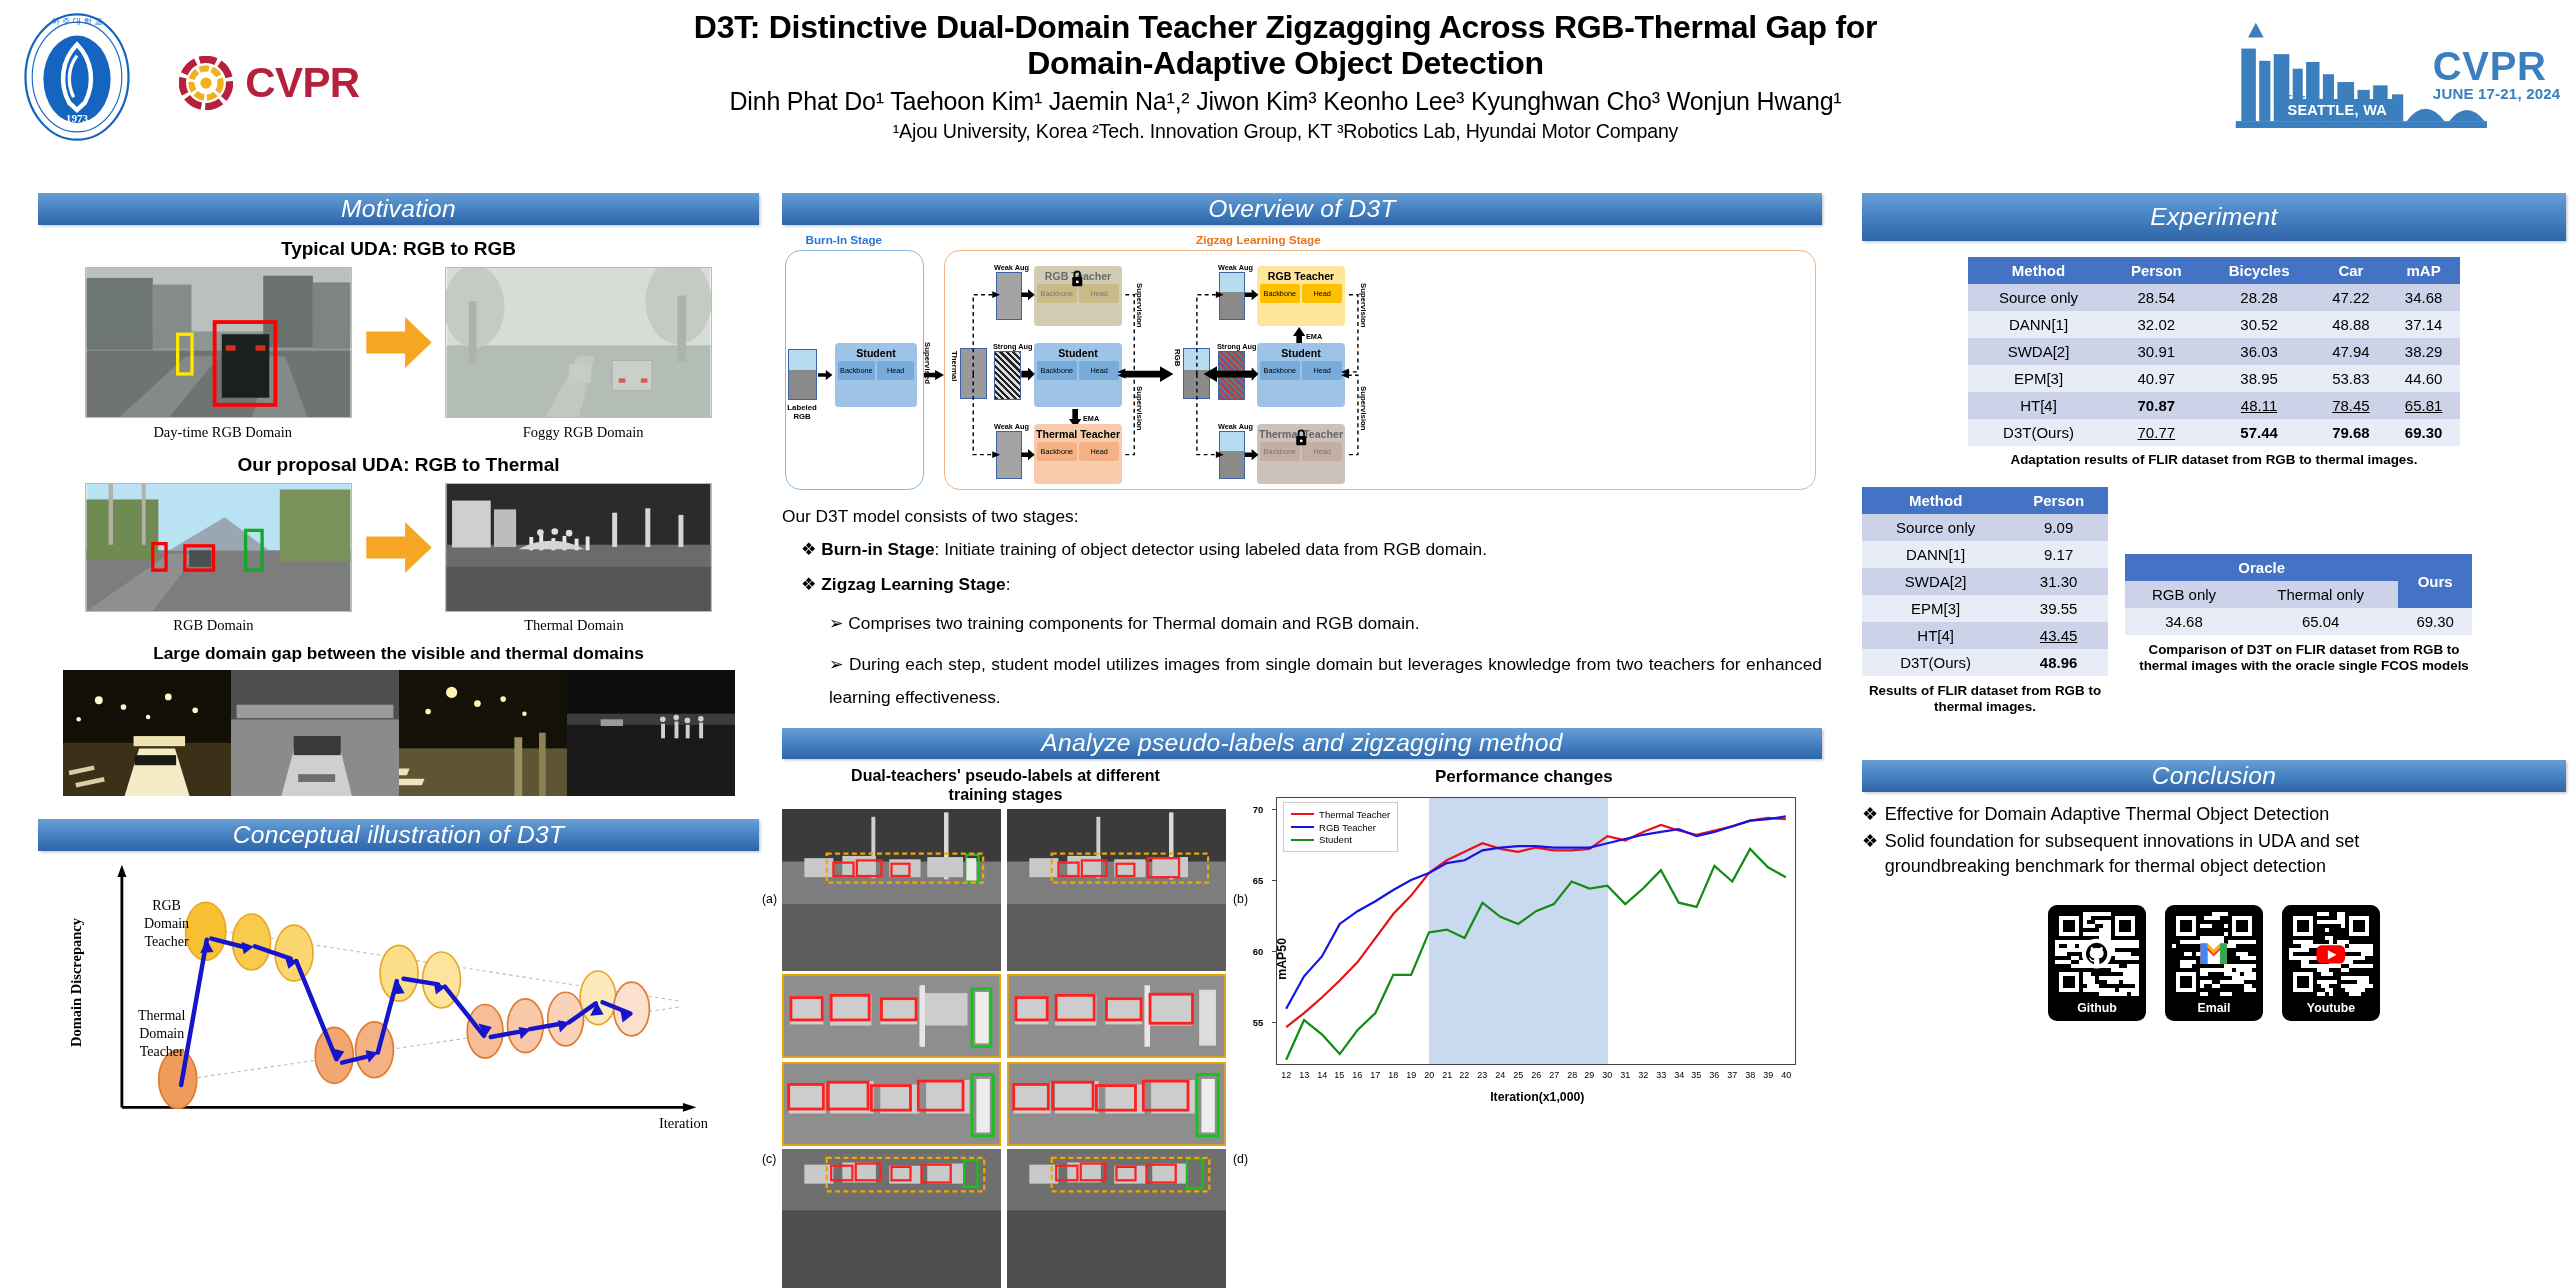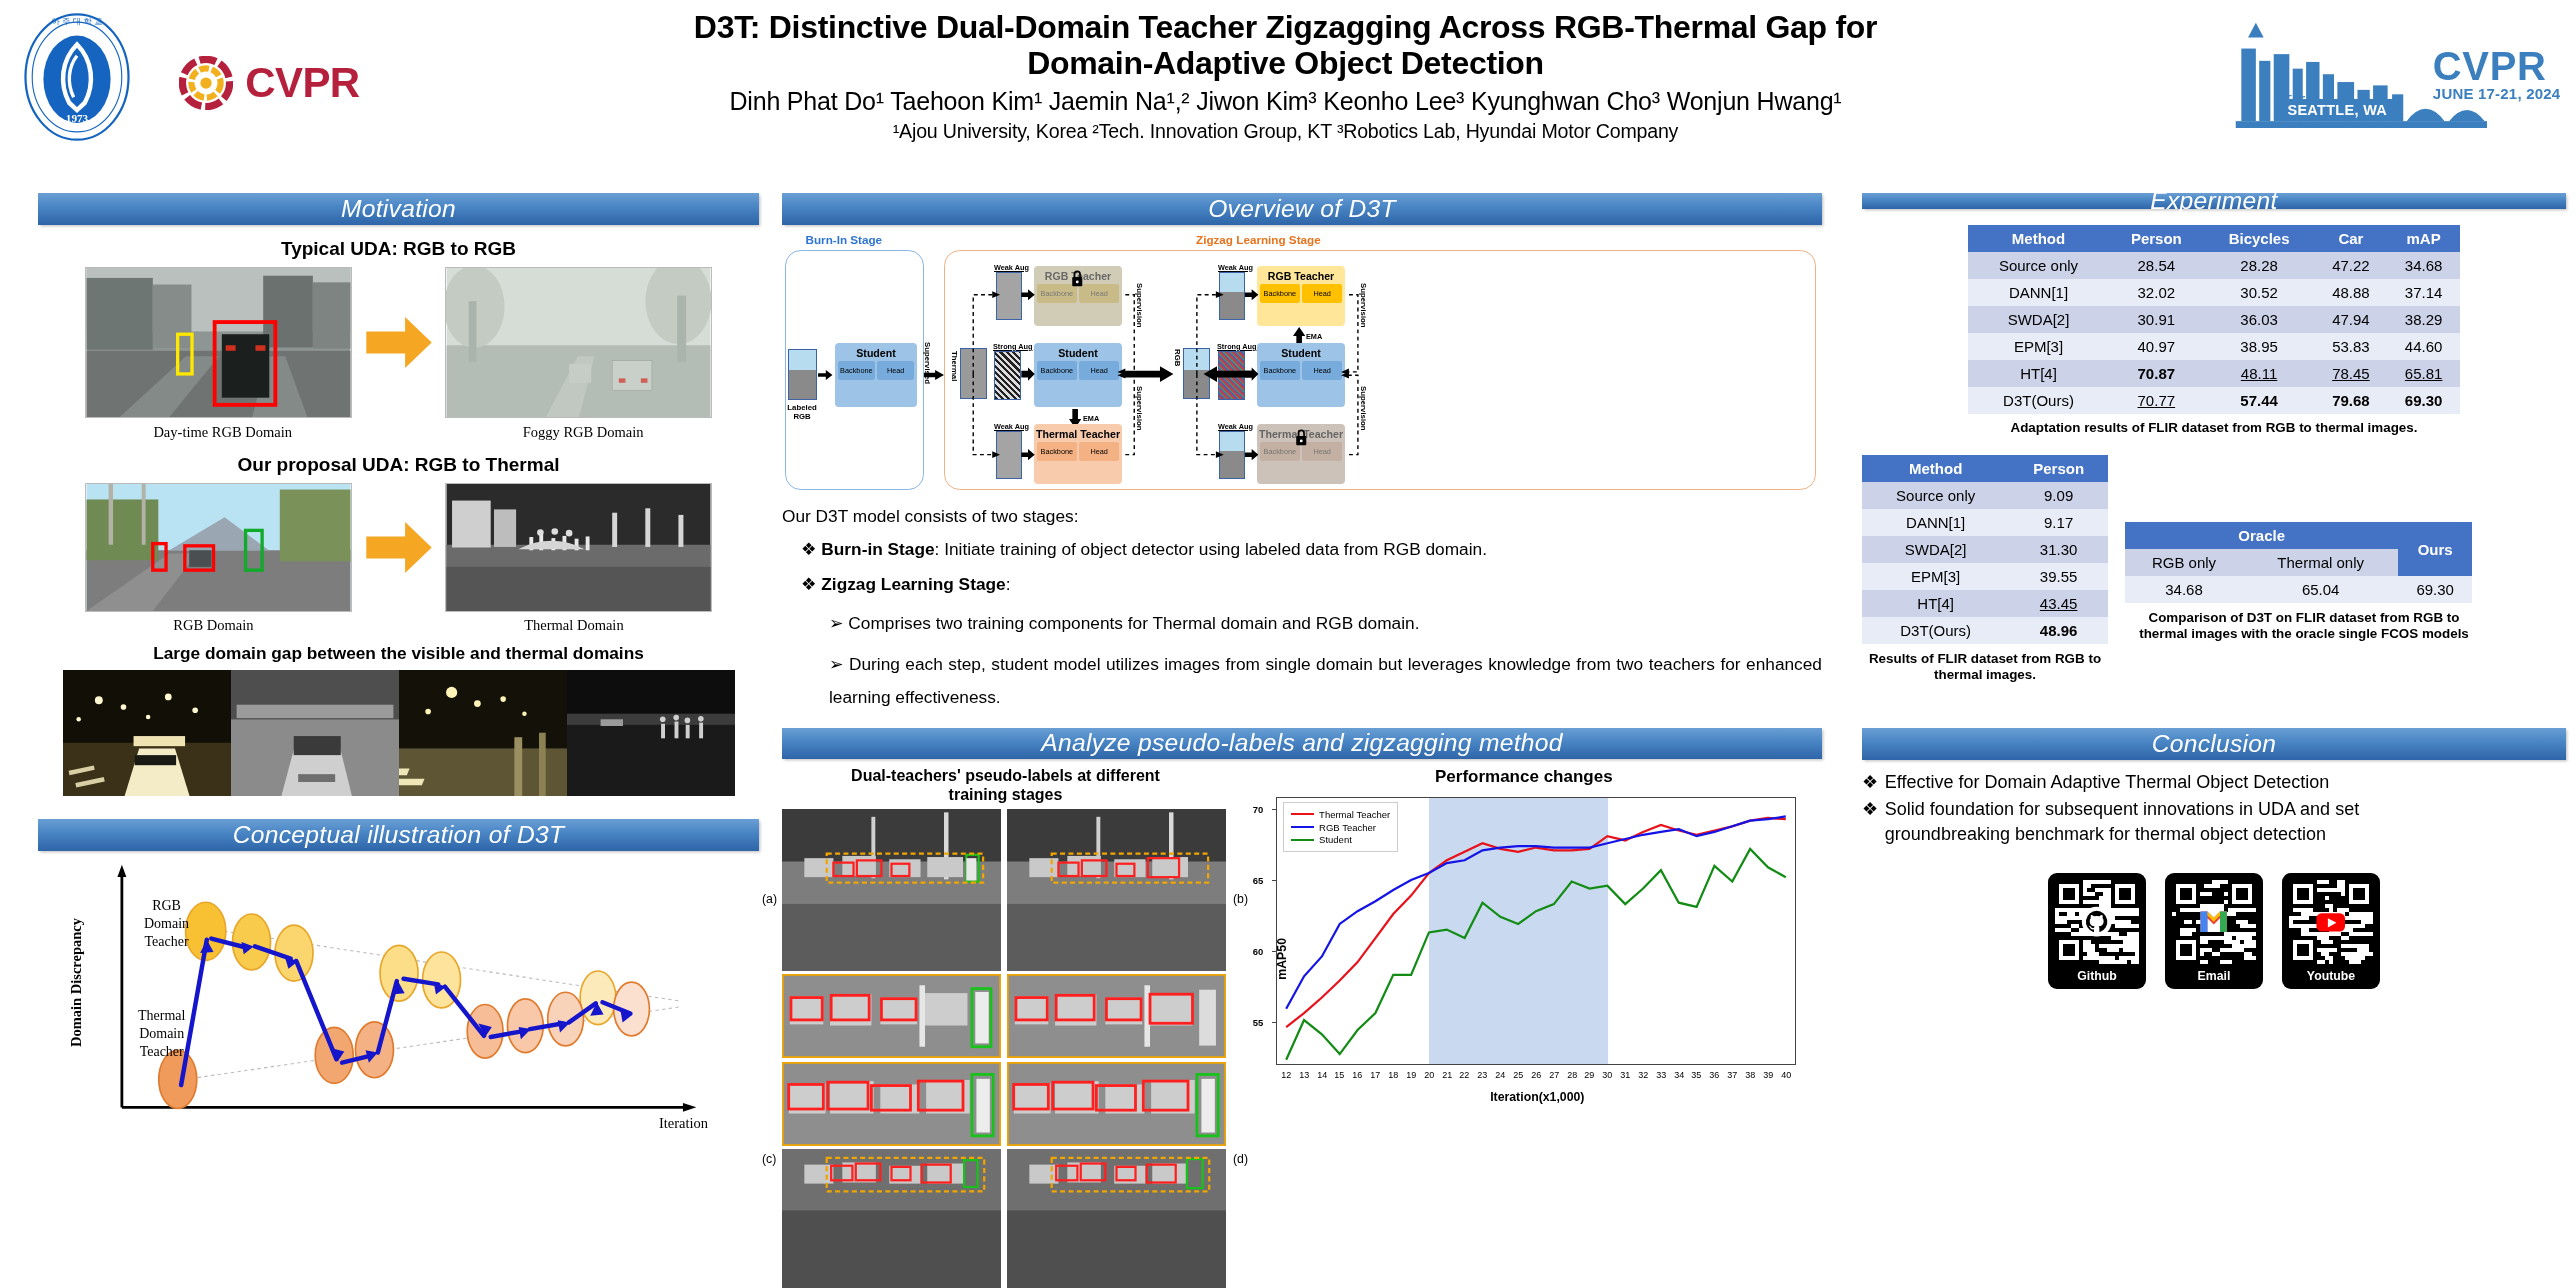--- a/index.html
+++ b/index.html
@@ -48,21 +48,21 @@
   
   .col-mid { position: absolute; left: 782px; top: 193px; width: 1040px; }
   .diagram { position: relative; width: 1040px; height: 263px; margin-top: 6.7px; }
   .stage-lbl { position: absolute; font-size: 11.7px; font-weight: bold; }
   .round-box { position: absolute; border-radius: 15.7px; }
   .node { position: absolute; border-radius: 3.9px; text-align: center; }
   .node .ttl { font-size: 10.6px; font-weight: bold; padding-top: 3.9px; }
   .node .sub2 { display: flex; gap: 2.2px; padding: 2.8px; text-align: center; }
   .node .sub2 div { flex: 1; font-size: 7.3px; padding: 5px 1.1px; border-radius: 2.2px; }
   .thumb { position: absolute; border: 0.8px solid #3c63a8; }
-  .aug-lbl { position: absolute; font-size: 7.3px; font-weight: bold; text-decoration: underline; }
+  .aug-lbl { position: absolute; font-size: 7.3px; font-weight: bold; }
   .vlabel { position: absolute; writing-mode: vertical-rl; font-size: 7.8px; font-weight: bold; }
   .bullets { margin-top: 10px; font-size: 17.3px; line-height: 1.35; }
   .bullets .lead { margin-bottom: 10px; }
   .bullets .b1 { margin: 0 0 11.2px 19px; }
   .bullets .b2 { margin: 0 0 7.8px 47px; line-height: 1.9; text-align: justify; }
   .bullets b { font-weight: bold; }
 
   .pseudo-wrap { display: flex; gap: 12.3px; margin-top: 7.8px; }
   .pseudo-left { width: 447px; }
   .pseudo-cap { text-align: center; font-size: 16px; font-weight: bold; line-height: 1.18; }
@@ -811,21 +811,21 @@
           <div class="xtick" style="left: 473px;">38</div>
           <div class="xtick" style="left: 491px;">39</div>
           <div class="xtick" style="left: 509px;">40</div>
         </div>
     </div>
   </div>
 </div>
 
 <div class="col-right">
 
-  <div class="banner" style="height:16px">Experiment</div>
+  <div class="banner" style="height:48px">Experiment</div>
 
   <table id="t1" style="margin:15.7px auto 0; width:492px">
       <tbody>
         <tr>
           <th>Method</th>
           <th>Person</th>
           <th>Bicycles</th>
           <th>Car</th>
           <th>mAP</th>
         </tr>

